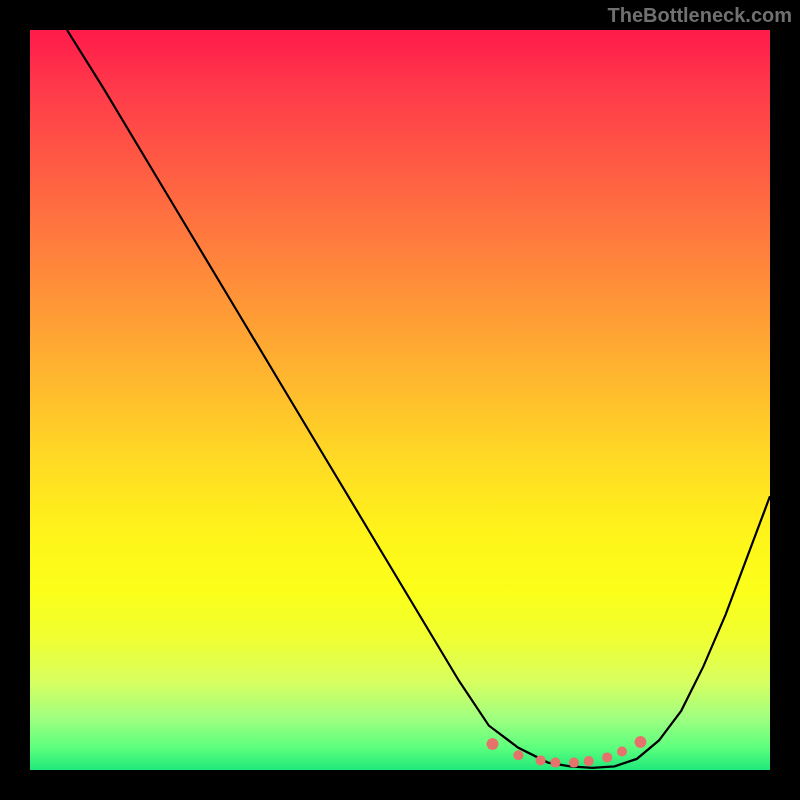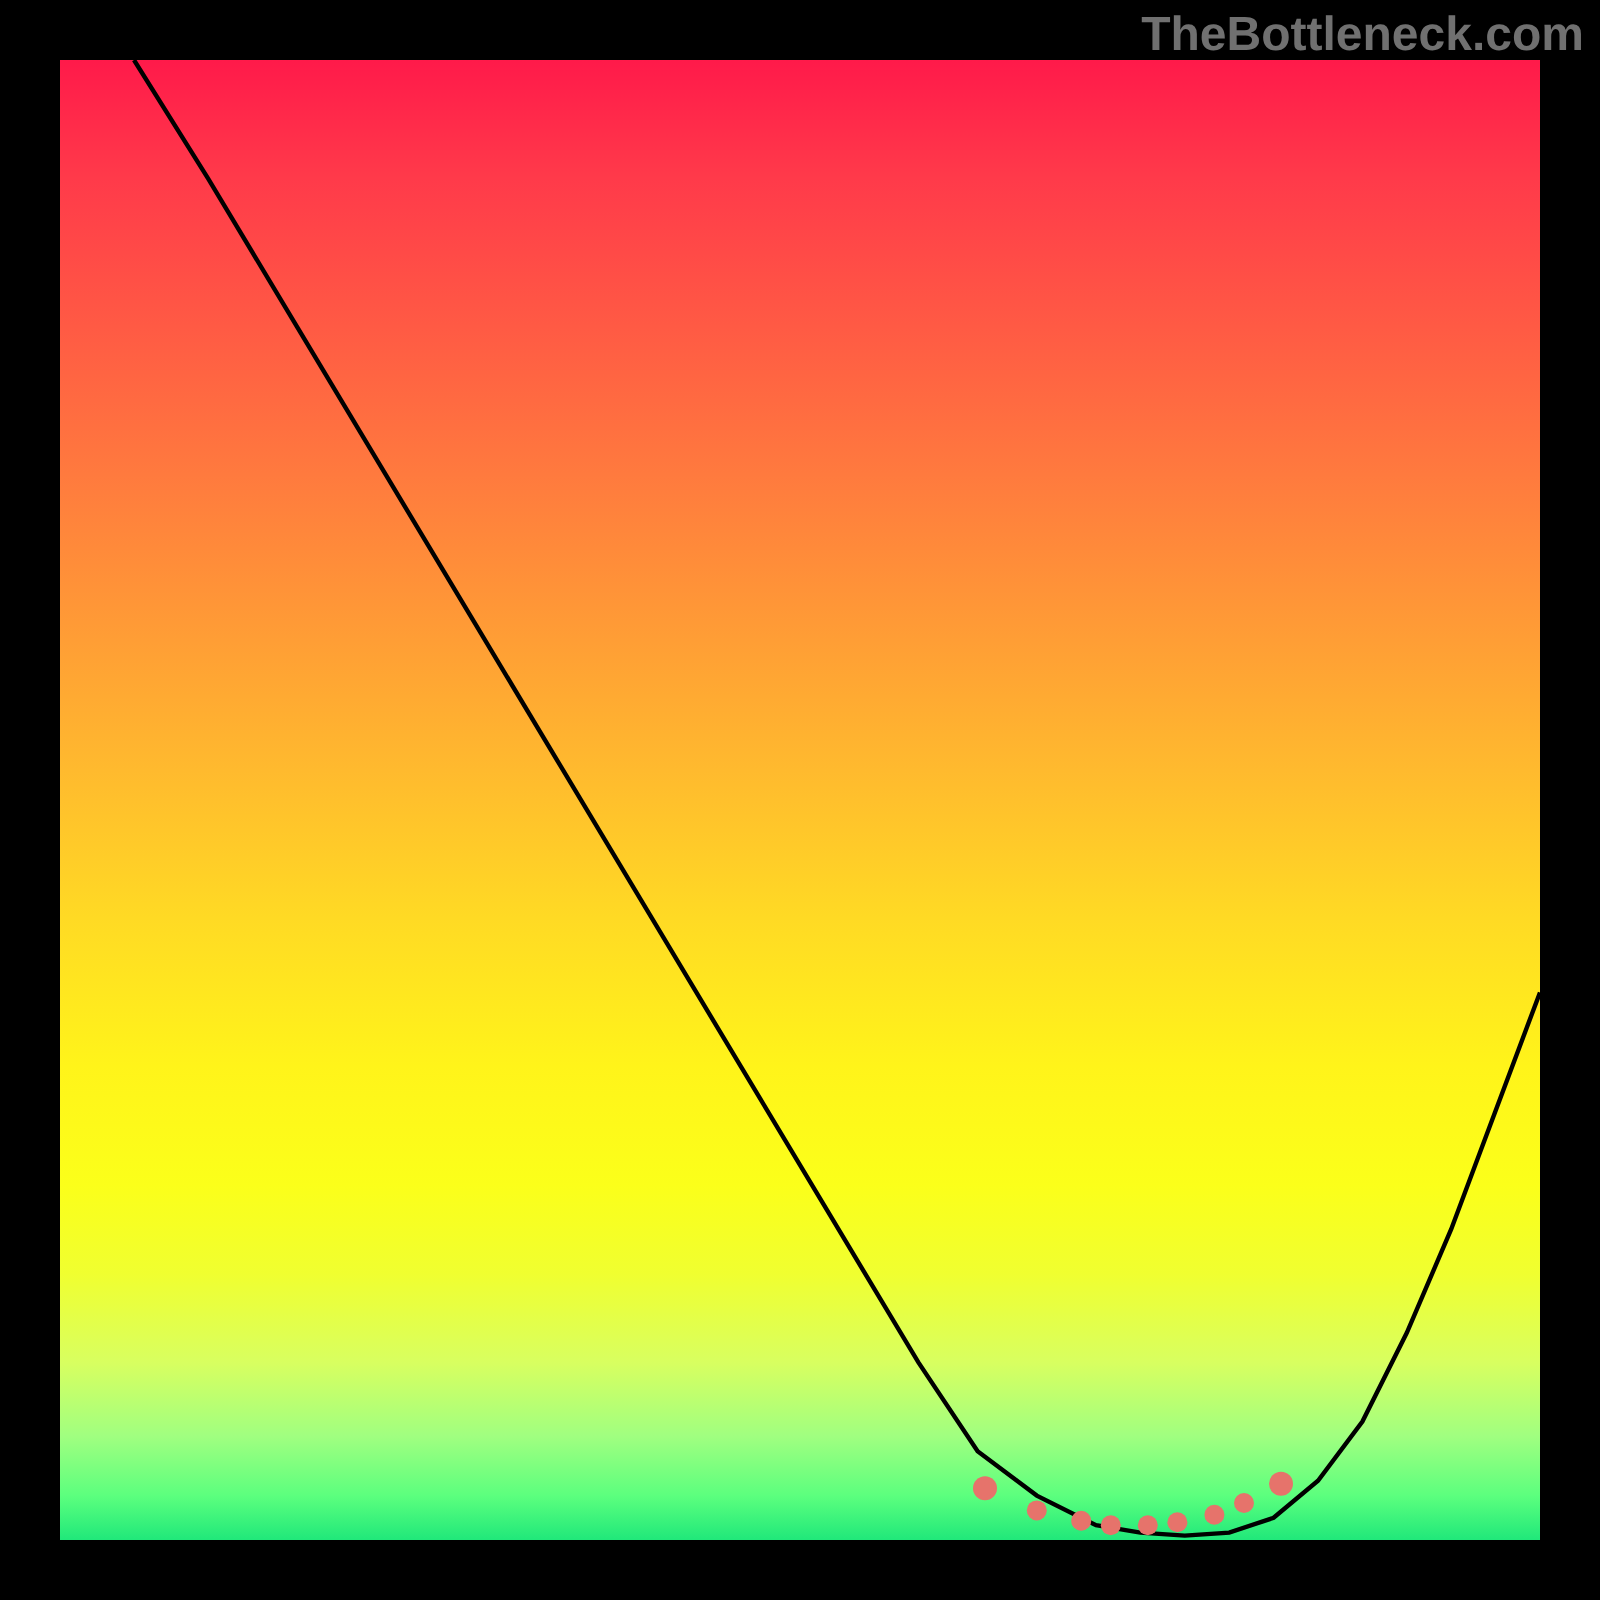--- a/index.html
+++ b/index.html
@@ -9,21 +9,21 @@
     background: #000;
     position: relative;
     font-family: Arial, sans-serif;
     overflow: hidden;
   }
   .watermark {
     position: absolute;
     top: 4px;
     right: 8px;
     color: #707070;
-    font-size: 24px;
+    font-size: 20px;
     font-weight: bold;
     z-index: 10;
   }
   .plot-area {
     position: absolute;
     top: 30px;
     left: 30px;
     width: 740px;
     height: 740px;
     background: linear-gradient(to bottom,

